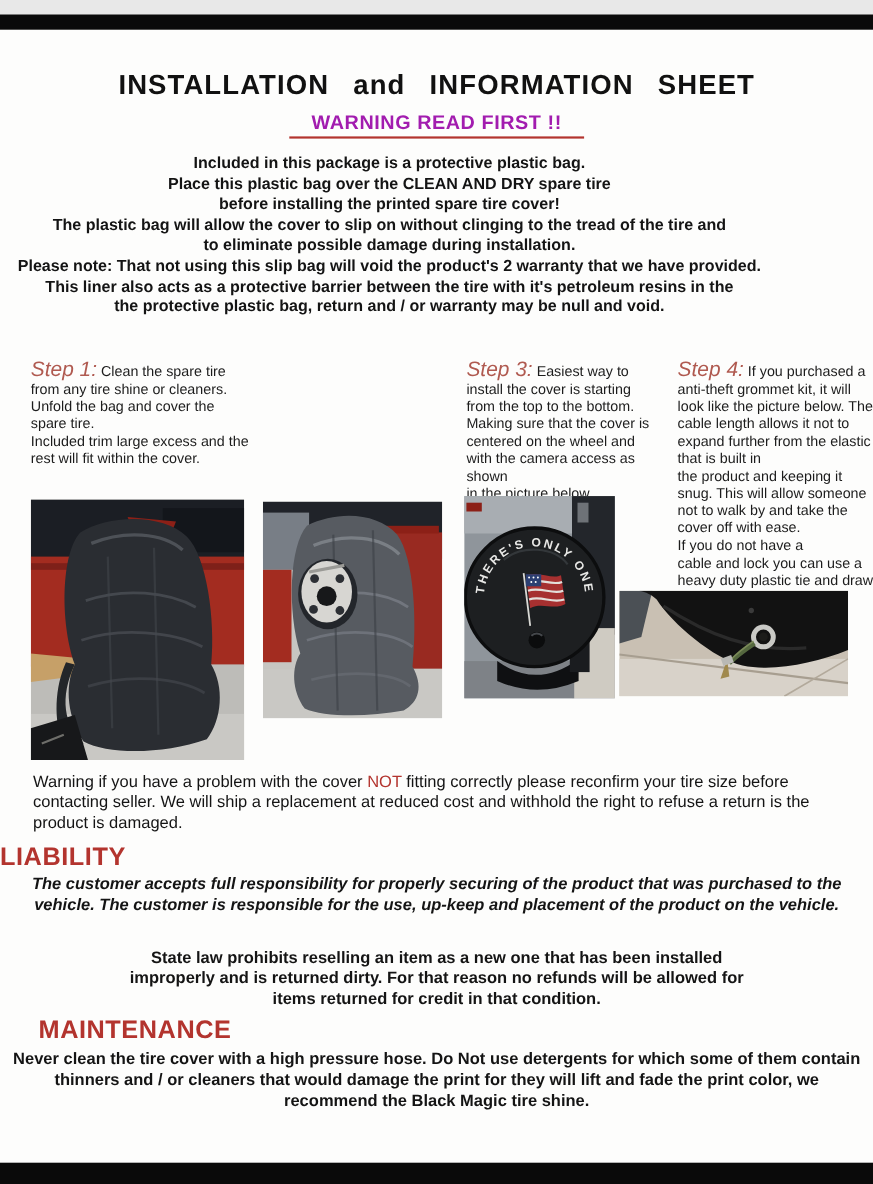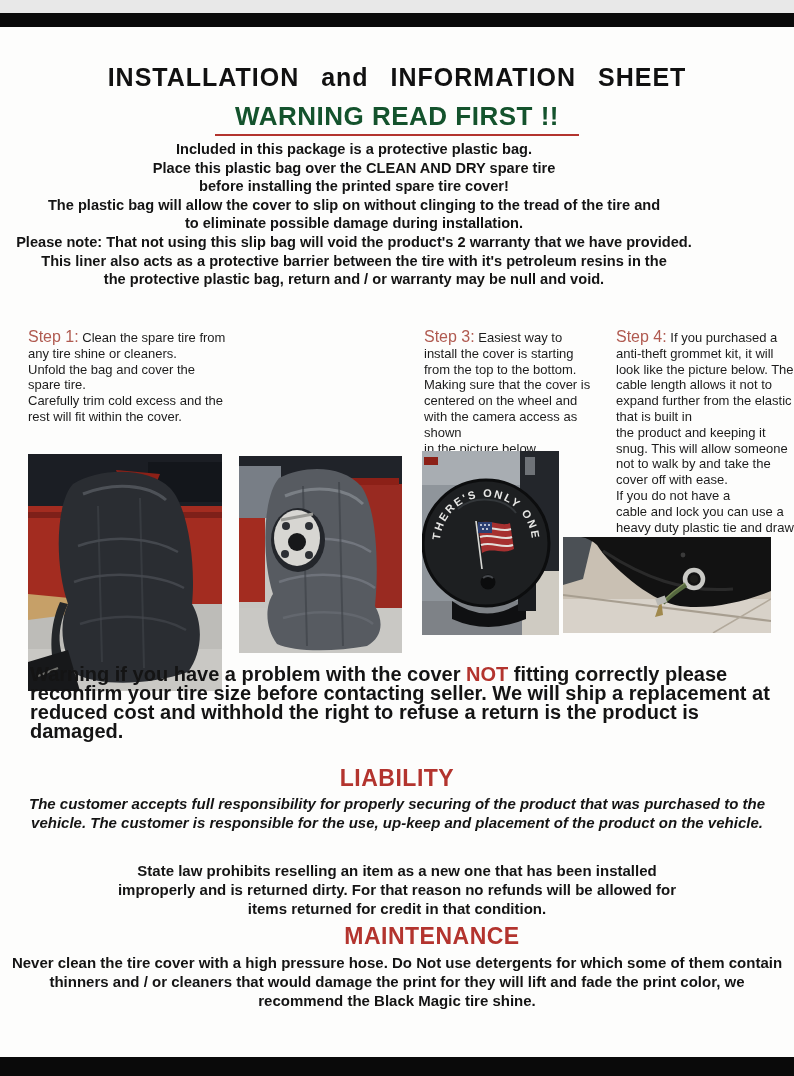--- a/index.html
+++ b/index.html
@@ -12,47 +12,47 @@
   .blackbar{position:absolute;left:0;width:794px;background:#0a0a0a;}
   .bar-top{top:0;height:14px;}
   .bar-bottom{top:1044px;height:32px;}
 
   .title{
     position:absolute;top:50px;left:0;width:794px;text-align:center;
     font-size:25px;font-weight:700;letter-spacing:1px;word-spacing:14px;color:#111;
   }
   .warn-head-wrap{position:absolute;top:88px;left:0;width:794px;text-align:center;}
   .warn-head{
-    display:inline-block;font-size:26px;font-weight:700;color:#14532d;
+    display:inline-block;font-size:18px;font-weight:700;color:#a21caf;
     letter-spacing:.5px;border-bottom:2px solid #b3342e;padding:0 20px 2px 20px;
   }
   .intro{position:absolute;top:127px;left:0;width:708px;text-align:center;}
   .intro .iline{font-size:14.6px;font-weight:700;line-height:18.6px;white-space:nowrap;color:#141414;}
 
   .step{position:absolute;font-size:13px;line-height:15.8px;color:#1c1c1c;}
-  .step .slabel{font-size:16px;color:#b05a50;}
+  .step .slabel{font-size:19px;color:#b05a50;font-style:italic;}
   .step .stext{white-space:pre-line;}
   .step1{left:28px;top:316px;width:198px;}
   .step2{left:232px;top:316px;width:190px;}
   .step3{left:424px;top:316px;width:172px;}
   .step4{left:616px;top:316px;width:178px;}
 
   .photo{position:absolute;display:block;}
   .photo1{left:28px;top:441px;}
   .photo2{left:239px;top:443px;}
   .photo3{left:422px;top:438px;}
   .photo4{left:563px;top:524px;}
 
   .warn-para{
-    position:absolute;top:652px;left:30px;width:740px;
-    font-size:20px;font-weight:700;line-height:19px;color:#141414;
+    position:absolute;top:688px;left:30px;width:740px;
+    font-size:15px;font-weight:400;line-height:19px;color:#141414;
   }
   .warn-para .red{color:#b3342e;}
   .sec-head{
-    position:absolute;left:0;width:794px;text-align:center;
+    position:absolute;left:0;width:794px;text-align:left;
     font-size:23px;font-weight:700;color:#b3342e;letter-spacing:.5px;
   }
   .head-liability{top:752px;}
   .head-maintenance{top:910px;padding-left:35px;}
   .body-para{
     position:absolute;left:0;right:0;margin:0 auto;text-align:center;
     font-size:15px;font-weight:700;line-height:19px;color:#141414;
   }
   .para-liability{top:781px;width:766px;font-style:italic;}
   .para-resale{top:848px;width:600px;}
@@ -79,21 +79,21 @@
     <div class="iline">to eliminate possible damage during installation.</div>
     <div class="iline">Please note: That not using this slip bag will void the product's 2 warranty that we have provided.</div>
     <div class="iline">This liner also acts as a protective barrier between the tire with it's petroleum resins in the</div>
     <div class="iline">the protective plastic bag, return and / or warranty may be null and void.</div>
   </div>
 
   <div class="step step1">
     <span class="slabel">Step 1:</span>
     <span class="stext">Clean the spare tire from any tire shine or cleaners.
  Unfold the bag and cover the spare tire.
-Carefully trim cold excess and the rest will fit within the cover.</span>
+Included trim large excess and the rest will fit within the cover.</span>
   </div>
   <div class="step step3">
     <span class="slabel">Step 3:</span>
     <span class="stext">Easiest way to install the cover is starting from the top to the bottom. Making sure that the cover is centered on the wheel and with the camera access as shown
 in the picture below.</span>
   </div>
   <div class="step step4">
     <span class="slabel">Step 4:</span>
     <span class="stext">If you purchased a anti-theft grommet kit, it will look like the picture below. The cable length allows it not to expand further from the elastic that is built in
 the product and keeping it snug. This will allow someone not to walk by and take the cover off with ease.

